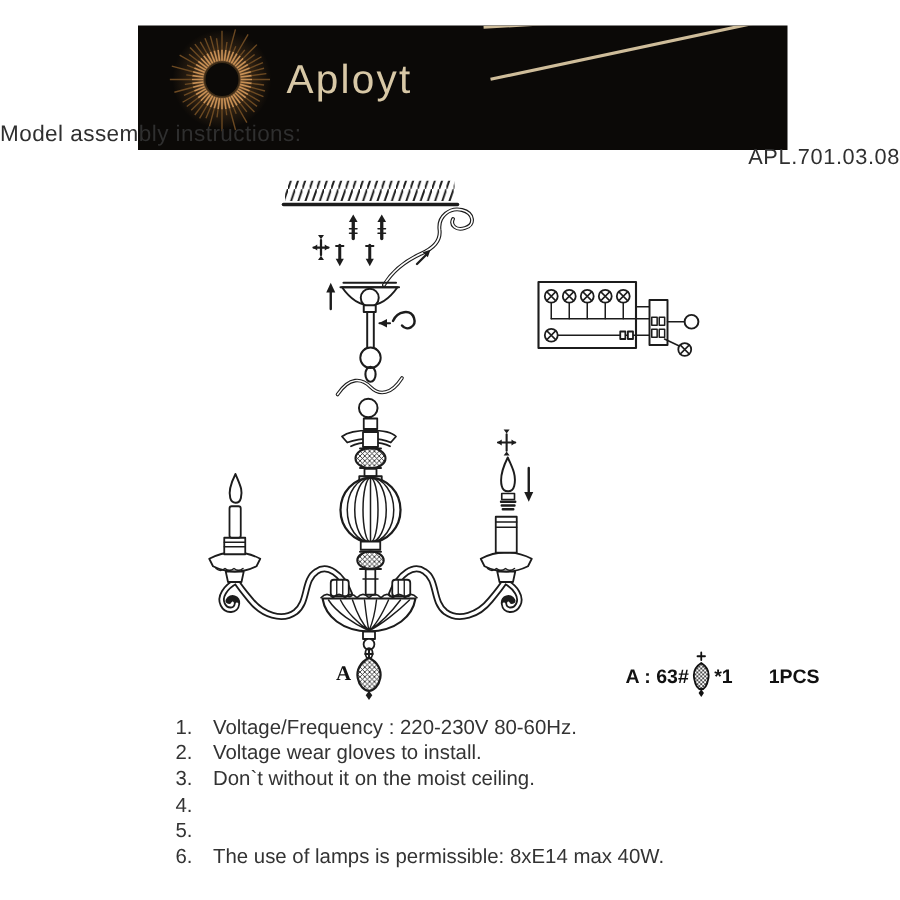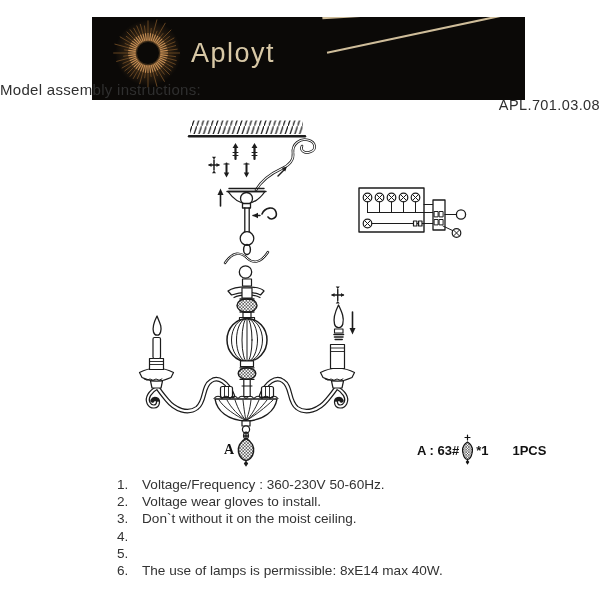--- a/index.html
+++ b/index.html
@@ -370,21 +370,21 @@
         </pattern>
       </defs>
     </svg>
     <span>*1</span>
     <span class="part-pcs">1PCS</span>
   </div>
 
   <ol class="instructions">
     <li>
       <span class="num">1.</span>
-      <span class="txt">Voltage/Frequency : 360-230V 50-60Hz.</span>
+      <span class="txt">Voltage/Frequency : 220-230V 80-60Hz.</span>
       </li>
     <li>
       <span class="num">2.</span>
       <span class="txt">Voltage wear gloves to install.</span>
       </li>
     <li>
       <span class="num">3.</span>
       <span class="txt">Don`t without it on the moist ceiling.</span>
       </li>
     <li>

